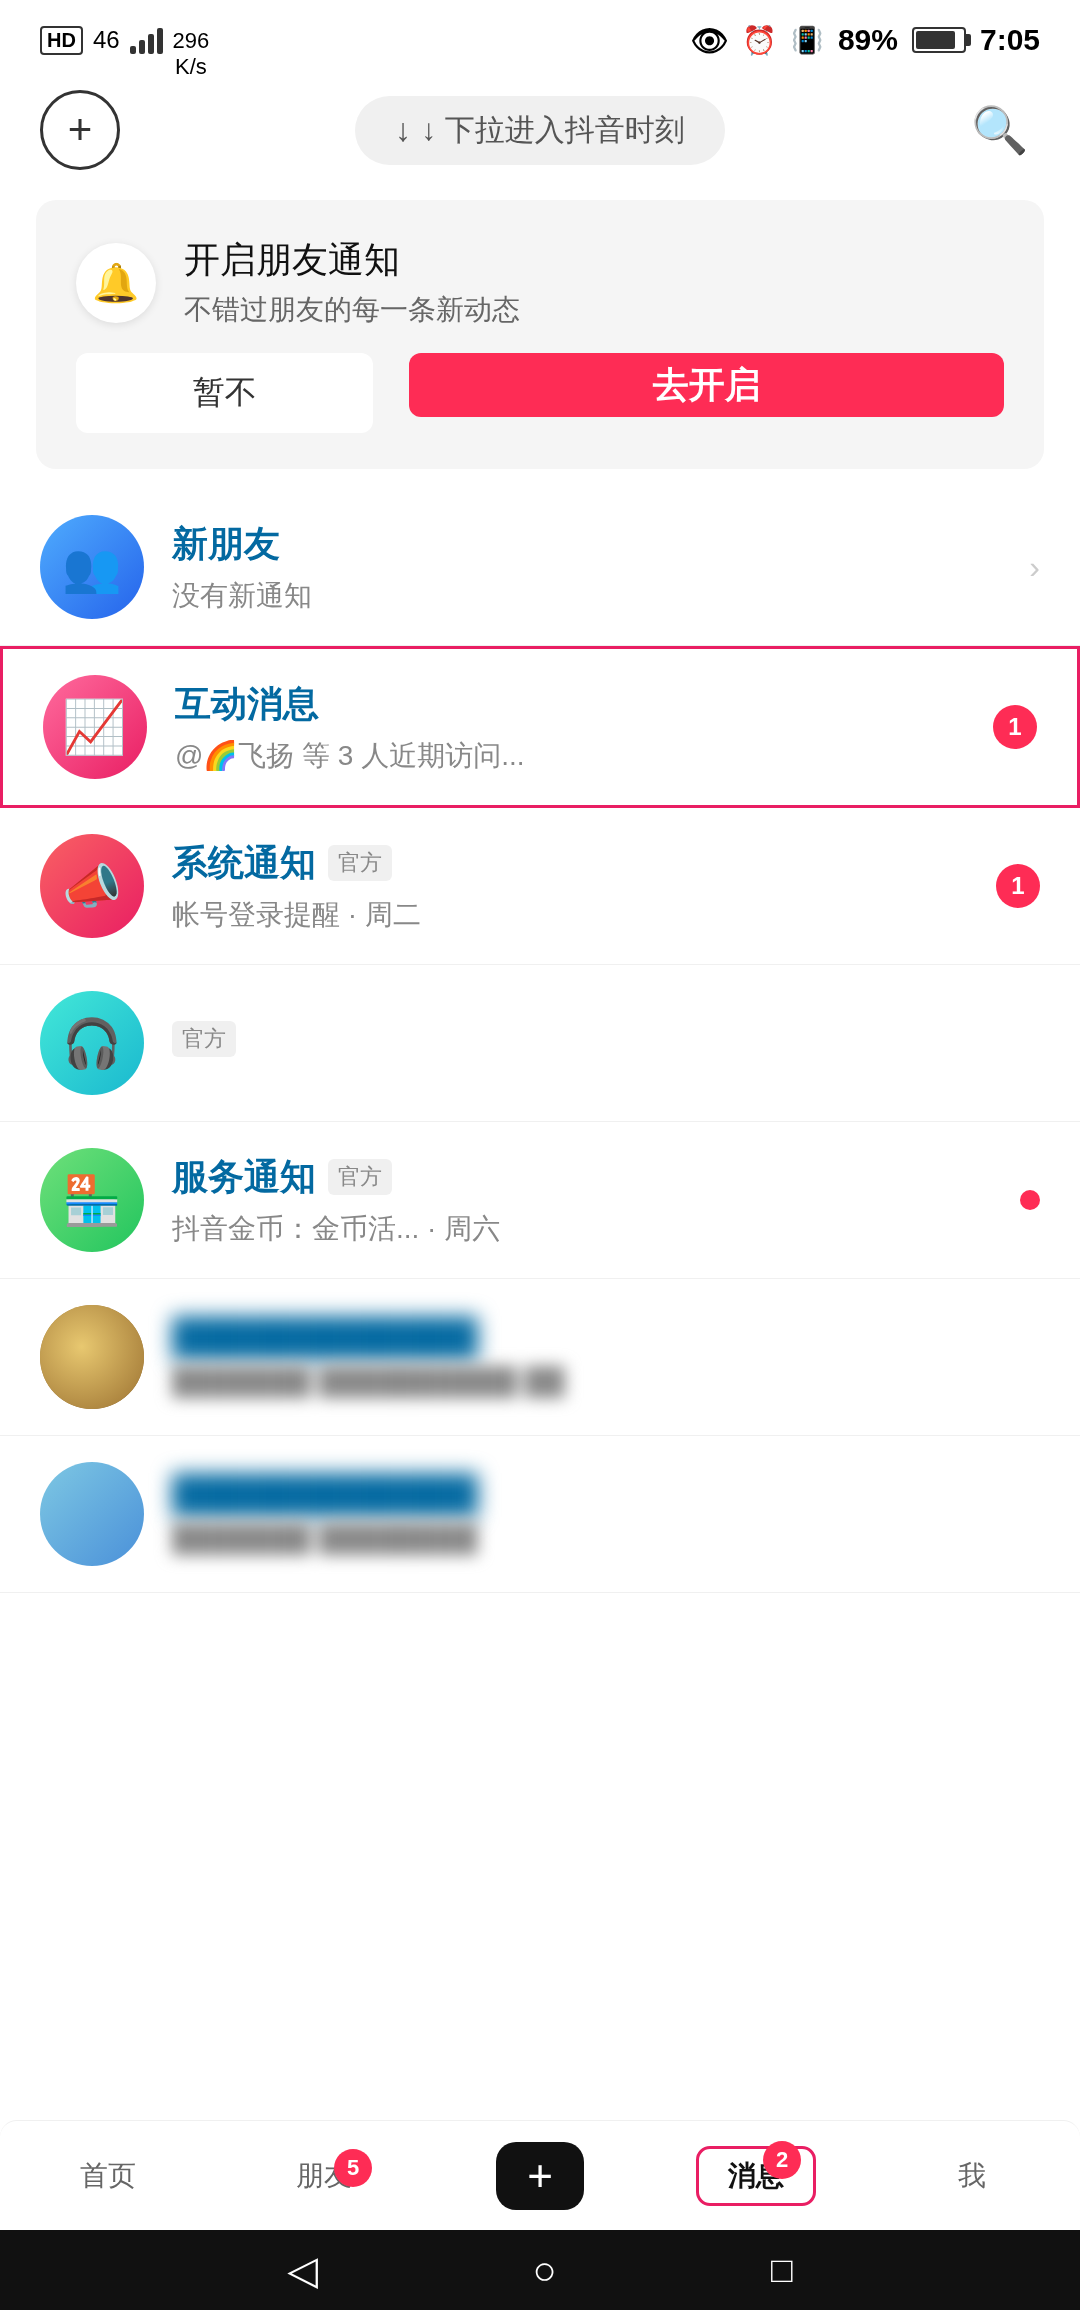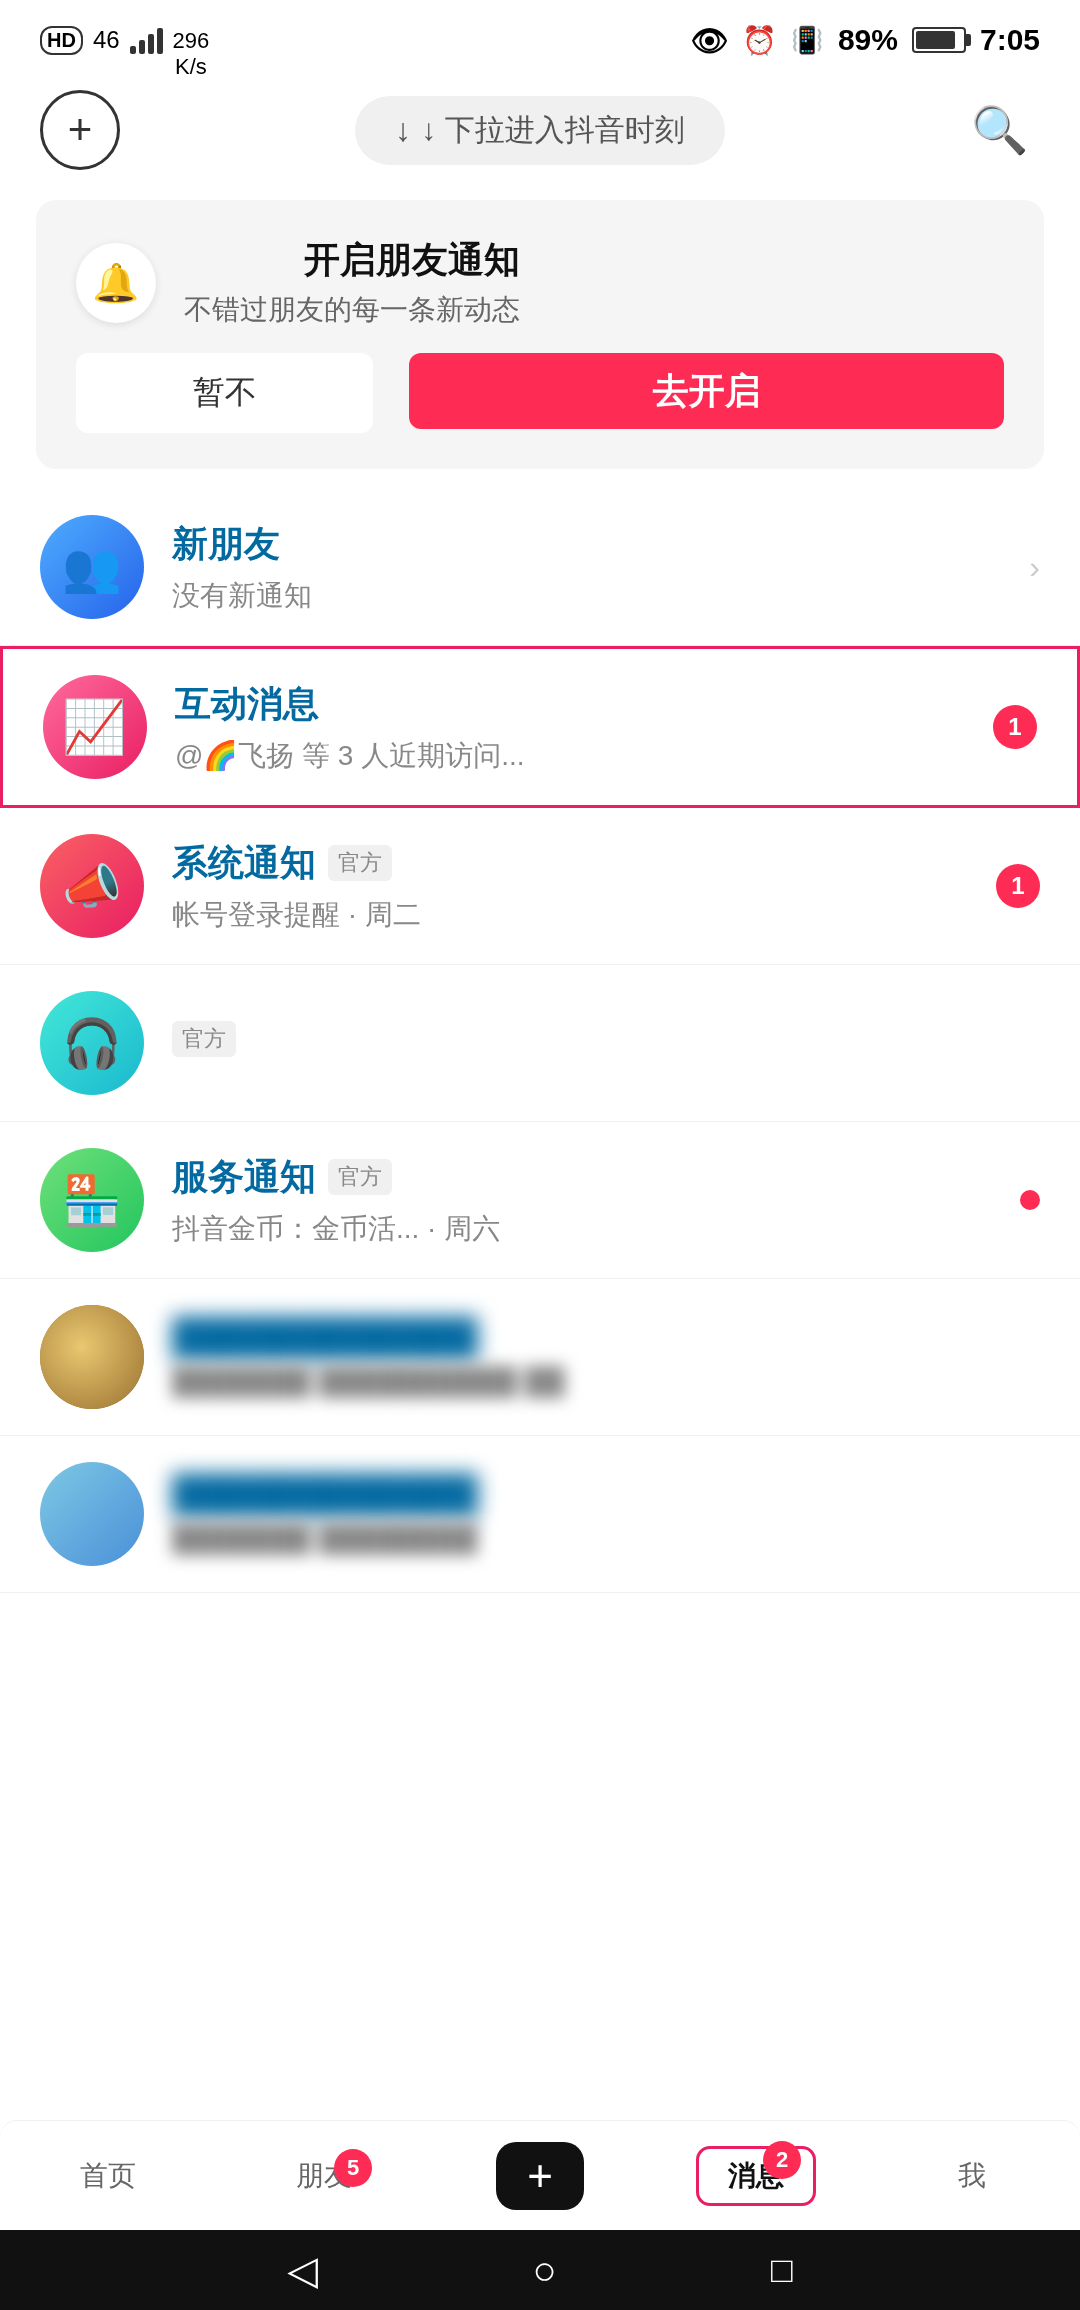--- a/index.html
+++ b/index.html
@@ -32,21 +32,21 @@
     }
     .status-right {
       display: flex;
       align-items: center;
       gap: 14px;
       font-size: 30px;
       font-weight: 600;
     }
     .hd-badge {
       border: 2px solid #333;
-      border-radius: 12px;
+      border-radius: 4px;
       padding: 1px 5px;
       font-size: 20px;
       font-weight: bold;
     }
     .signal-bars {
       display: flex;
       align-items: flex-end;
       gap: 3px;
       height: 28px;
     }
@@ -145,23 +145,22 @@
       background: #fff;
       border-radius: 50%;
       display: flex;
       align-items: center;
       justify-content: center;
       font-size: 38px;
       box-shadow: 0 2px 8px rgba(0,0,0,0.1);
     }
     .notif-text-block .notif-title {
       font-size: 36px;
-      font-weight: 700;
+      font-weight: 400;
       color: #111;
-      text-align: right;
     }
     .notif-text-block .notif-sub {
       font-size: 28px;
       color: #666;
       margin-top: 6px;
     }
     .notif-buttons {
       display: flex;
       gap: 36px;
       margin-top: 24px;
@@ -171,21 +170,21 @@
       height: 80px;
       background: #fff;
       border: none;
       border-radius: 12px;
       font-size: 32px;
       color: #333;
       cursor: pointer;
     }
     .btn-enable {
       flex: 2;
-      height: 76px;
+      height: 64px;
       background: #fe2c55;
       border: none;
       border-radius: 12px;
       font-size: 36px;
       color: #fff;
       font-weight: 600;
       cursor: pointer;
     }
 
     

